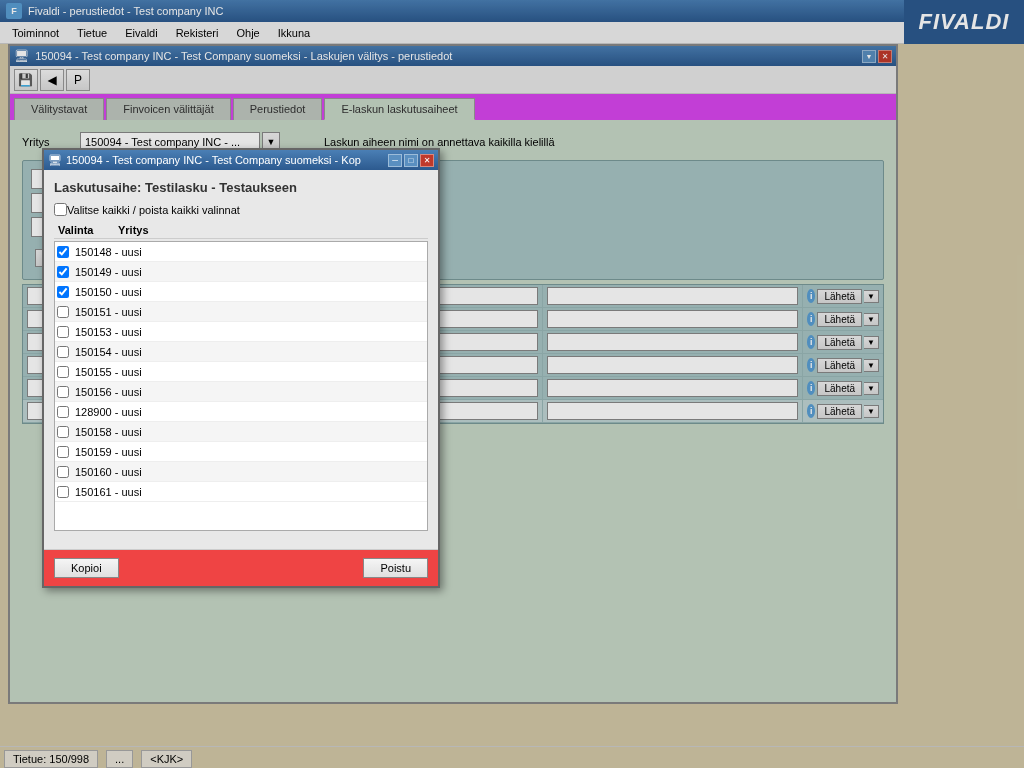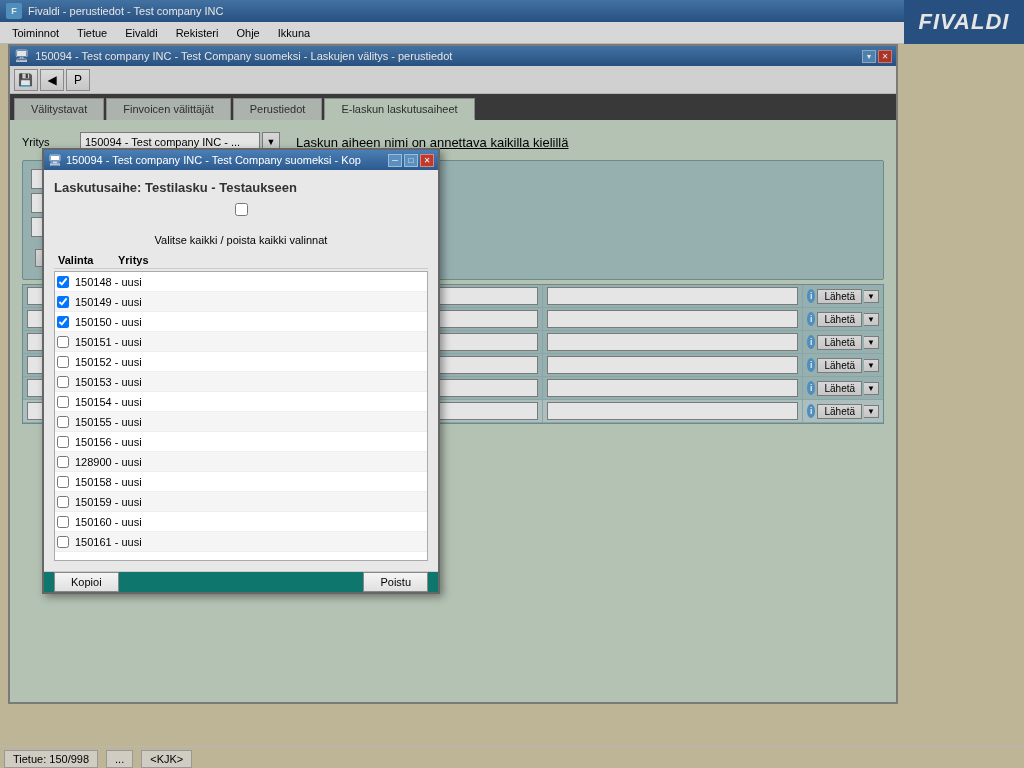--- a/index.html
+++ b/index.html
@@ -153,21 +153,21 @@
       background: linear-gradient(to bottom, #f5f5f5, #ddd);
       cursor: pointer;
       display: flex;
       align-items: center;
       justify-content: center;
       font-size: 12px;
     }
 
     
     .tab-bar {
-      background: #404040;
+      background: #d946ef;
       display: flex;
       padding: 4px 4px 0;
       gap: 2px;
     }
     .tab {
       padding: 4px 16px;
       background: #c0c8c0;
       border: 1px solid #999;
       border-bottom: none;
       cursor: pointer;
@@ -219,23 +219,22 @@
       height: 20px;
       cursor: pointer;
       display: flex;
       align-items: center;
       justify-content: center;
       font-size: 9px;
     }
 
     
     .info-text {
-      font-size: 13px;
-      margin-left: 8px;
-      text-decoration: underline;
+      font-size: 11px;
+      margin-left: 36px;
     }
 
     
     .language-area {
       background: #a8c4c4;
       border: 1px solid #7a9a9a;
       padding: 8px;
       margin: 4px;
       border-radius: 2px;
     }
@@ -399,24 +398,23 @@
     }
     .dialog-heading {
       font-size: 13px;
       font-weight: bold;
       margin-bottom: 8px;
       color: #333;
     }
     .select-all-row {
       display: flex;
       align-items: center;
-      gap: 18px;
+      gap: 0;
       margin-bottom: 6px;
       font-size: 11px;
-      flex-direction: column;
     }
     .columns-header {
       display: flex;
       gap: 0;
       border-bottom: 1px solid #ccc;
       margin-bottom: 2px;
     }
     .col-header {
       font-size: 11px;
       font-weight: bold;
@@ -441,23 +439,24 @@
       margin-right: 6px;
       width: 12px;
       height: 12px;
     }
     .list-item-text {
       font-size: 11px;
     }
     .dialog-footer {
       display: flex;
       justify-content: space-between;
-      padding: 0 10px;
-      background: #0f766e;
+      padding: 8px 10px;
+      background: #ef4444;
       border-top: 1px solid #ccc;
+      margin-top: 8px;
     }
     .dialog-footer-btn {
       background: linear-gradient(to bottom, #f5f5f5, #e0e0e0);
       border: 1px solid #888;
       padding: 3px 16px;
       font-size: 11px;
       cursor: pointer;
     }
 
     
@@ -685,24 +684,20 @@
         <div class="list-item-row">
           <input type="checkbox" checked="" style="">
           <span class="list-item-text">150150 - uusi</span>
         </div>
         <div class="list-item-row">
           <input type="checkbox" style="">
           <span class="list-item-text">150151 - uusi</span>
         </div>
         <div class="list-item-row">
           <input type="checkbox" style="">
-          <span class="list-item-text">150152 - uusi</span>
-        </div>
-        <div class="list-item-row">
-          <input type="checkbox" style="">
           <span class="list-item-text">150153 - uusi</span>
         </div>
         <div class="list-item-row">
           <input type="checkbox" style="">
           <span class="list-item-text">150154 - uusi</span>
         </div>
         <div class="list-item-row">
           <input type="checkbox" style="">
           <span class="list-item-text">150155 - uusi</span>
         </div>

